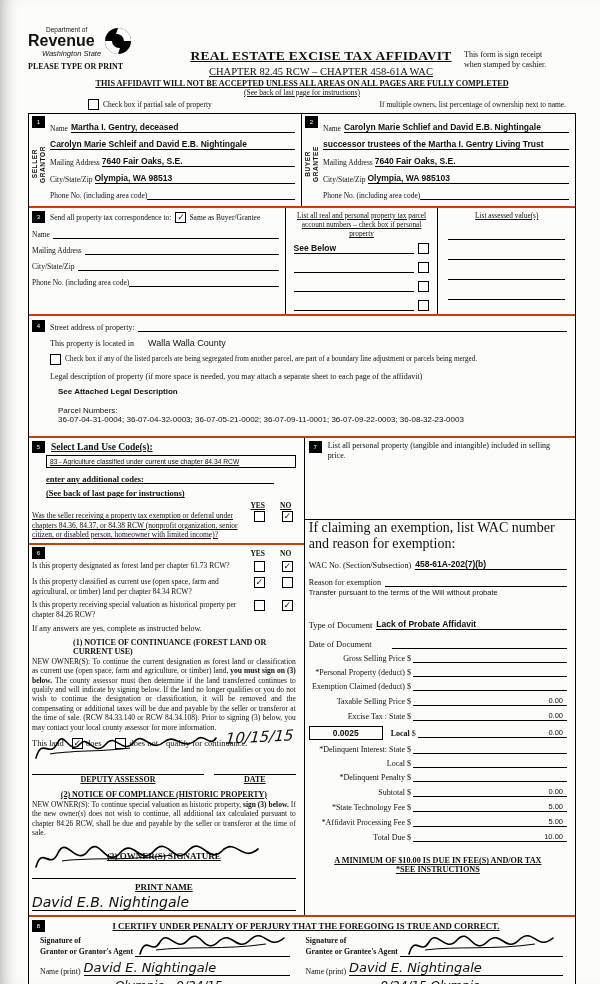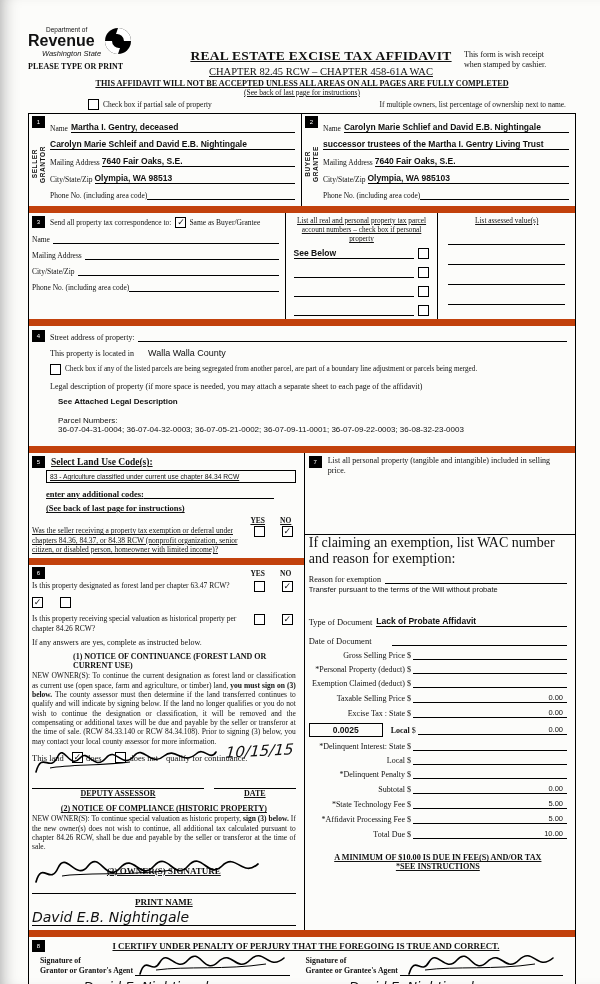--- a/index.html
+++ b/index.html
@@ -13,21 +13,21 @@
   .grow{flex:1;}
   .blank{flex:1;border-bottom:1px solid #000;min-height:9px;}
   .cb{display:inline-flex;width:9px;height:9px;border:1.2px solid #000;align-items:center;justify-content:center;
       font-size:9px;line-height:1;font-family:"DejaVu Sans",sans-serif;flex:none;background:#fff;}
   .badge{width:13px;height:12px;background:#000;color:#fff;display:flex;align-items:center;justify-content:center;
          font-size:6px;font-family:"Liberation Sans",sans-serif;flex:none;}
   .vlab{writing-mode:vertical-rl;transform:rotate(180deg);font-family:"Liberation Sans",sans-serif;
         font-weight:bold;font-size:6.5px;letter-spacing:.6px;line-height:1.15;}
   .mainbox{border:1.6px solid #000;margin-top:3px;}
   .b-r{border-right:1px solid #000;}
-  .b-t{border-top:7px solid #c2410c;}
+  .b-t{border-top:2px solid #c2410c;}
   .fieldline{display:flex;align-items:flex-end;margin-top:6px;}
   .lbl{font-size:7.5px;white-space:nowrap;}
   .q{font-size:7.5px;line-height:1.25;}
   .yn{width:20px;text-align:center;font-weight:bold;font-size:7.5px;}
   .feerow{display:flex;align-items:flex-end;margin-top:5px;}
   .feelabel{flex:1;text-align:right;font-size:8px;white-space:nowrap;}
   .feeline{width:150px;border-bottom:1px solid #000;display:flex;justify-content:flex-end;
            font-family:"Liberation Sans",sans-serif;font-size:7.5px;line-height:1.2;padding-right:4px;}
   .sig{position:absolute;pointer-events:none;}
   .center{text-align:center;text-decoration:underline;}
@@ -55,21 +55,21 @@
           </svg>
         </span>
       </div>
       <div class="bold" style="font-size:8px;margin-top:4px;">PLEASE TYPE OR PRINT</div>
     </div>
     <div class="grow center" style="padding-top:22px;">
       <div class="bold" style="font-size:13.5px;letter-spacing:.3px;">REAL ESTATE EXCISE TAX AFFIDAVIT</div>
       <div style="font-size:10.5px;margin-top:2px;">CHAPTER 82.45 RCW – CHAPTER 458-61A WAC</div>
     </div>
     <div style="width:112px;font-size:8px;padding-top:24px;line-height:1.3;">
-      <div>This form is wish receipt</div>
+      <div>This form is sign receipt</div>
       <div>when stamped by cashier.</div>
     </div>
   </div>
 
   <div class="center bold" style="font-size:8.2px;margin-top:2px;">THIS AFFIDAVIT WILL NOT BE ACCEPTED UNLESS ALL AREAS ON ALL PAGES ARE FULLY COMPLETED</div>
   <div class="center" style="font-size:7.5px;">(See back of last page for instructions)</div>
 
   <div class="row" style="margin-top:2px;align-items:center;">
     <span class="cb" style="margin-left:60px;"></span>
     <span class="lbl" style="margin-left:4px;">Check box if partial sale of property</span>
@@ -252,25 +252,26 @@
         </div>
 
         <div class="b-t" style="padding:2px 8px 4px 3px;position:relative;">
           <div class="row" style="align-items:center;">
             <div class="badge">6</div>
             <span class="grow"></span>
             <span class="yn">YES</span>
             <span class="yn" style="margin-left:8px;">NO</span>
           </div>
           <div class="row" style="margin-top:2px;">
-            <span class="q grow">Is this property designated as forest land per chapter 63.47 RCW?</span>
+            <span class="q grow">Is this property designated as forest land per chapter 61.73 RCW?</span>
             <span style="width:28px;flex:none;"><span class="cb"></span></span>
             <span style="width:14px;flex:none;"><span class="cb">✓</span></span>
           </div>
           <div class="row" style="margin-top:3px;">
+            <span class="q grow">Is this property classified as current use (open space, farm and agricultural, or timber) land per chapter 84.34 RCW?</span>
             <span style="width:28px;flex:none;"><span class="cb">✓</span></span>
             <span style="width:14px;flex:none;"><span class="cb"></span></span>
           </div>
           <div class="row" style="margin-top:4px;">
             <span class="q grow">Is this property receiving special valuation as historical property per chapter 84.26 RCW?</span>
             <span style="width:28px;flex:none;"><span class="cb"></span></span>
             <span style="width:14px;flex:none;"><span class="cb">✓</span></span>
           </div>
           <div style="font-size:8px;margin-top:5px;">If any answers are yes, complete as instructed below.</div>
 
@@ -322,20 +323,24 @@
       <div style="width:49.5%;box-sizing:border-box;padding:3px 8px 4px 4px;">
         <div class="row">
           <div class="badge">7</div>
           <span class="q" style="margin-left:6px;font-size:8px;">List all  personal property (tangible and intangible) included in selling price.</span>
         </div>
         <div style="height:58px;"></div>
         <div style="border-top:1px solid #000;margin:0 -8px 0 -4px;"></div>
 
         <div style="font-size:14px;">If claiming an exemption, list WAC number and reason for exemption:</div>
         <div class="fieldline" style="margin-top:7px;">
+            <span class="lbl" style="font-size:8.2px;">WAC No. (Section/Subsection)</span>
+          <span class="blank" style="margin-left:4px;"><span class="fill">458-61A-202(7)(b)</span></span>
+          </div>
+        <div class="fieldline" style="margin-top:7px;">
             <span class="lbl" style="font-size:8.2px;">Reason for exemption</span>
           <span class="blank" style="margin-left:4px;"></span>
           </div>
         <div class="sans" style="font-size:7.5px;margin-top:1px;">Transfer pursuant to the terms of the Will without probate</div>
 
         <div class="fieldline" style="margin-top:22px;">
             <span class="lbl" style="font-size:8.5px;">Type of Document</span>
           <span class="blank" style="margin-left:4px;"><span class="fill">Lack of Probate Affidavit</span></span>
           </div>
         <div class="fieldline" style="margin-top:9px;gap:16px;">

